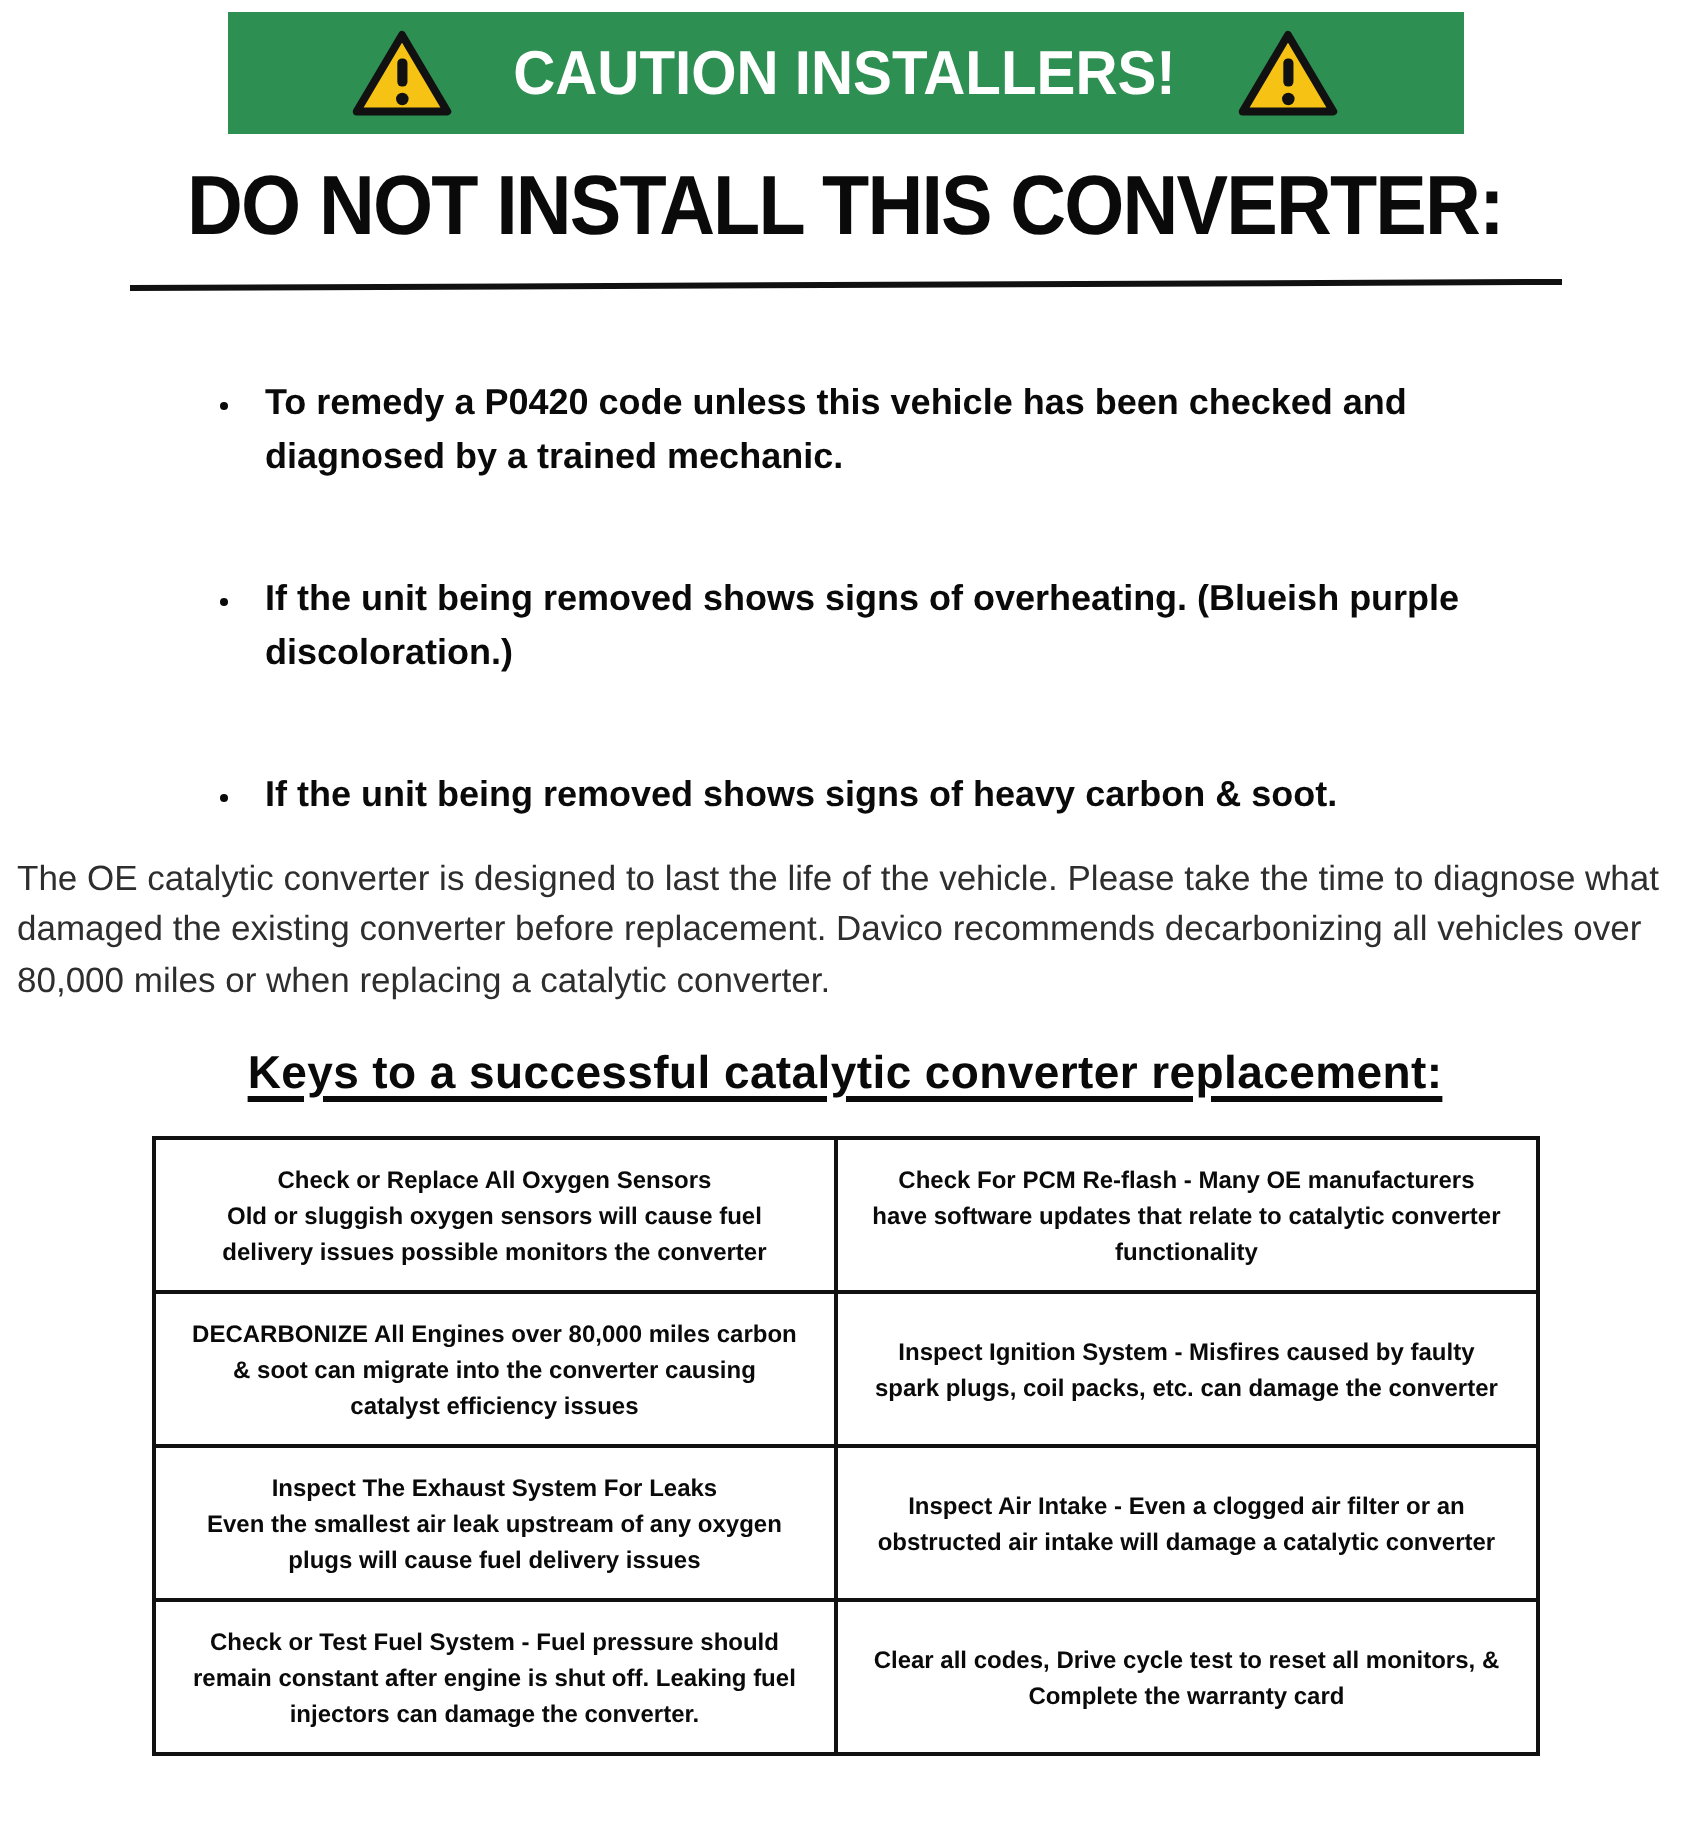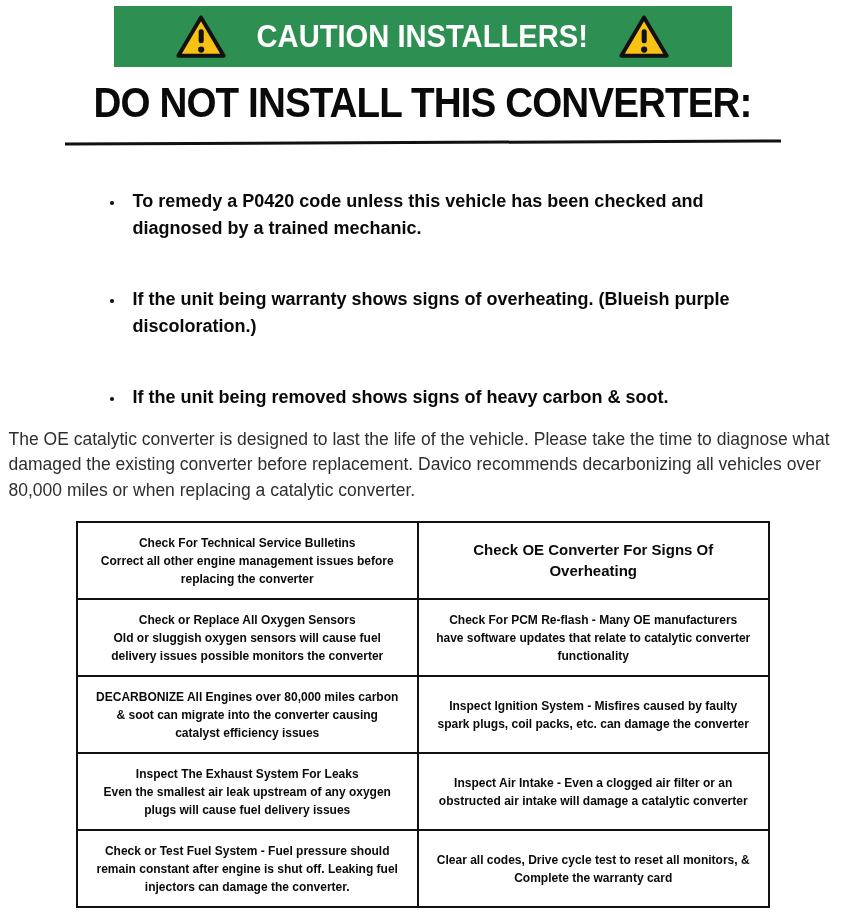--- a/index.html
+++ b/index.html
@@ -79,34 +79,30 @@
       <circle cx="32.2" cy="45" r="4" fill="#111111"></circle>
     </svg>
   </div>
 
   <h1 class="main-heading">DO NOT INSTALL THIS CONVERTER:</h1>
 
   <hr class="divider">
 
   <ul class="bullets">
     <li>To remedy a P0420 code unless this vehicle has been checked and diagnosed by a trained mechanic.</li>
-    <li>If the unit being warranty shows signs of overheating. (Blueish purple discoloration.)</li>
+    <li>If the unit being removed shows signs of overheating. (Blueish purple discoloration.)</li>
     <li>If the unit being removed shows signs of heavy carbon &amp; soot.</li>
   </ul>
 
   <p class="intro">The OE catalytic converter is designed to last the life of the vehicle. Please take the time to diagnose what damaged the existing converter before replacement. Davico recommends decarbonizing all vehicles over 80,000 miles or when replacing a catalytic converter.</p>
 
+  <h2 class="keys-heading">Keys to a successful catalytic converter replacement:</h2>
 
   <table class="checklist">
     <tbody>
-      <tr>
-        <td class="col-left">Check For Technical Service Bulletins
-Correct all other engine management issues before replacing the converter</td>
-        <td class="cell-lg">Check OE Converter For Signs Of Overheating</td>
-      </tr>
       <tr>
         <td class="col-left">Check or Replace All Oxygen Sensors
 Old or sluggish oxygen sensors will cause fuel delivery issues possible monitors the converter</td>
         <td>Check For PCM Re-flash - Many OE manufacturers have software updates that relate to catalytic converter functionality</td>
       </tr>
       <tr>
         <td class="col-left">DECARBONIZE All Engines over 80,000 miles carbon &amp; soot can migrate into the converter causing catalyst efficiency issues</td>
         <td>Inspect Ignition System - Misfires caused by faulty spark plugs, coil packs, etc. can damage the converter</td>
       </tr>
       <tr>

